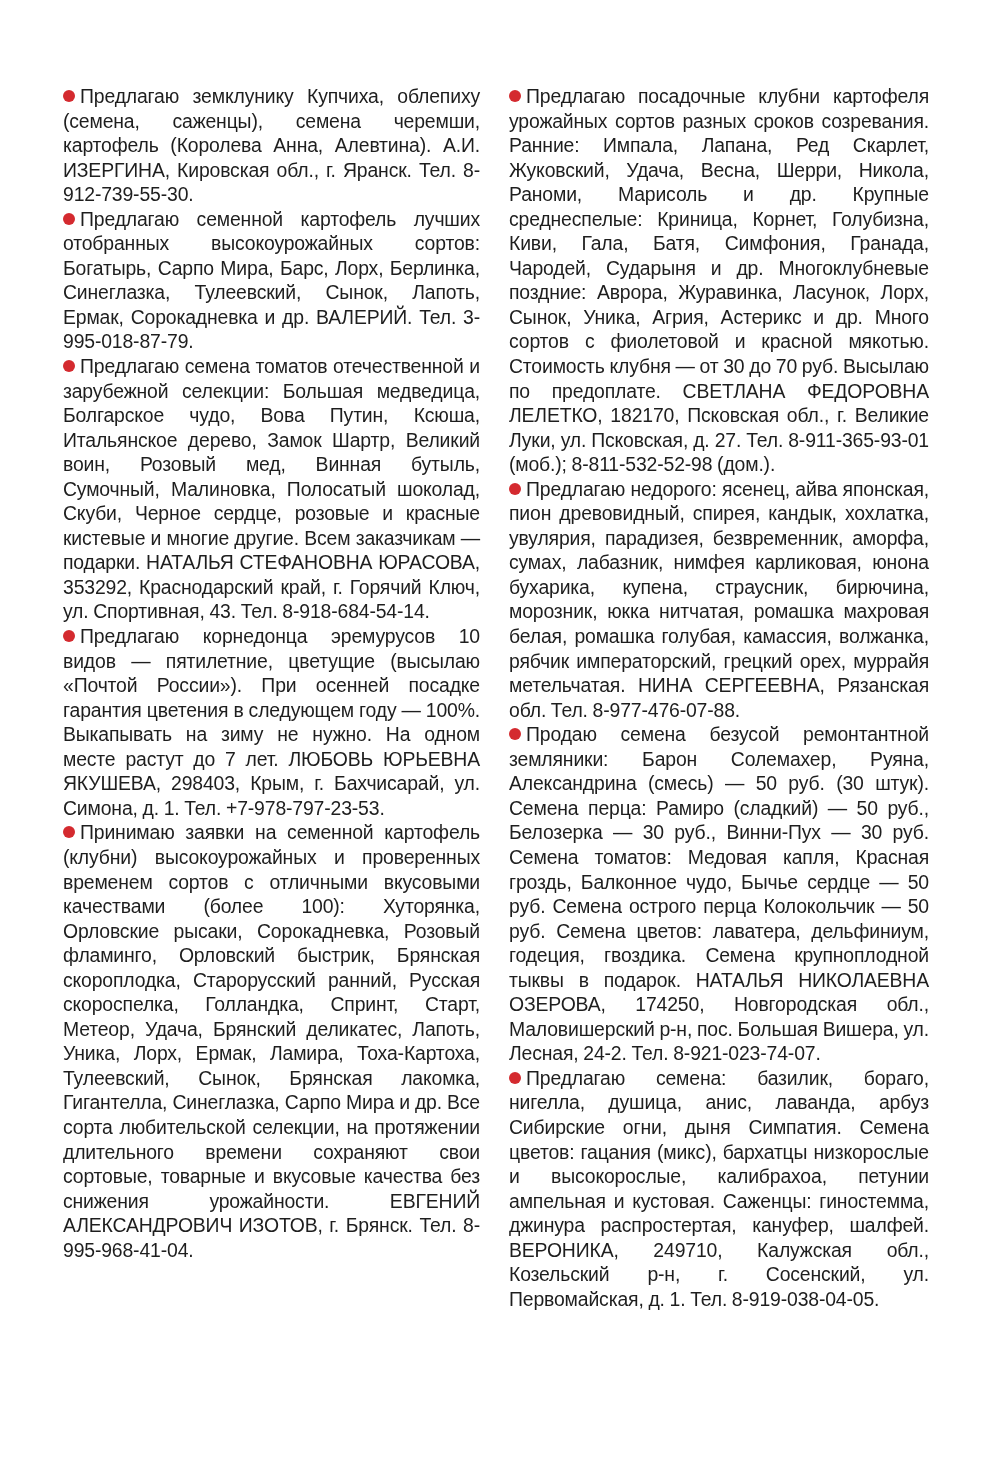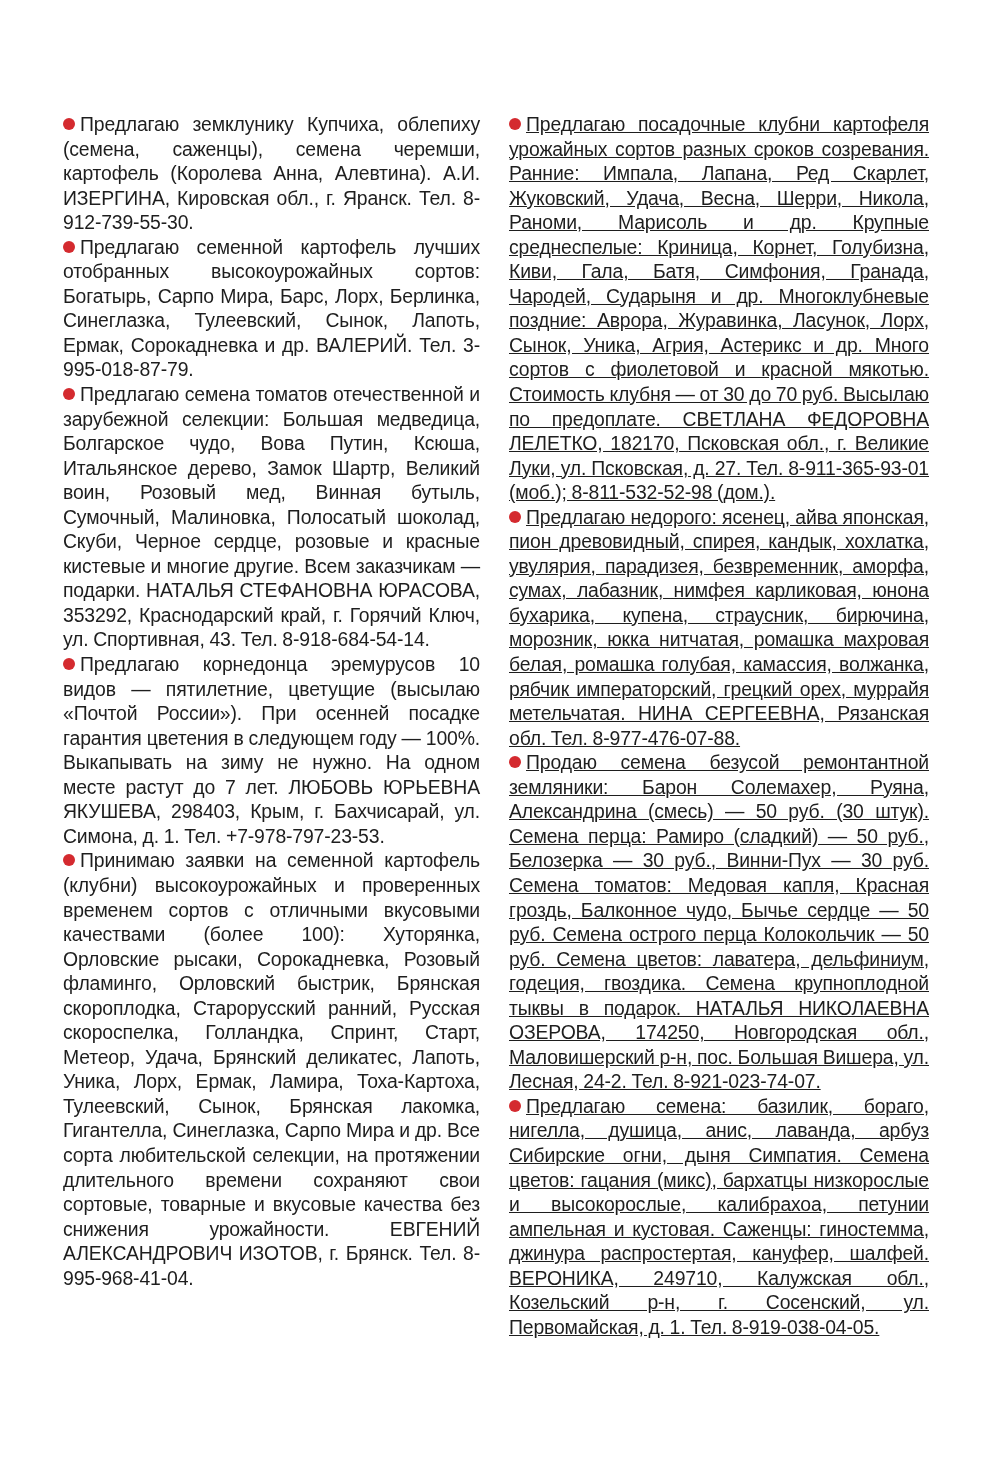--- a/index.html
+++ b/index.html
@@ -11,31 +11,30 @@
       width: 999px;
       height: 1463px;
       position: relative;
       overflow: hidden;
       font-family: "Liberation Sans", "DejaVu Sans", sans-serif;
       color: #1e1e1e;
     }
     .page {
       position: absolute;
       left: 63px;
-      top: 112px;
+      top: 84px;
       width: 866px;
       display: flex;
       justify-content: space-between;
     }
     .column {
       width: 417px;
     }
     .column.right {
       width: 420px;
-      text-decoration: underline;
     }
     .ad {
       margin: 0;
       font-size: 19.4px;
       line-height: 24.55px;
       text-align: justify;
       text-align-last: left;
       hyphens: auto;
       -webkit-hyphens: auto;
       word-spacing: -0.5px;

